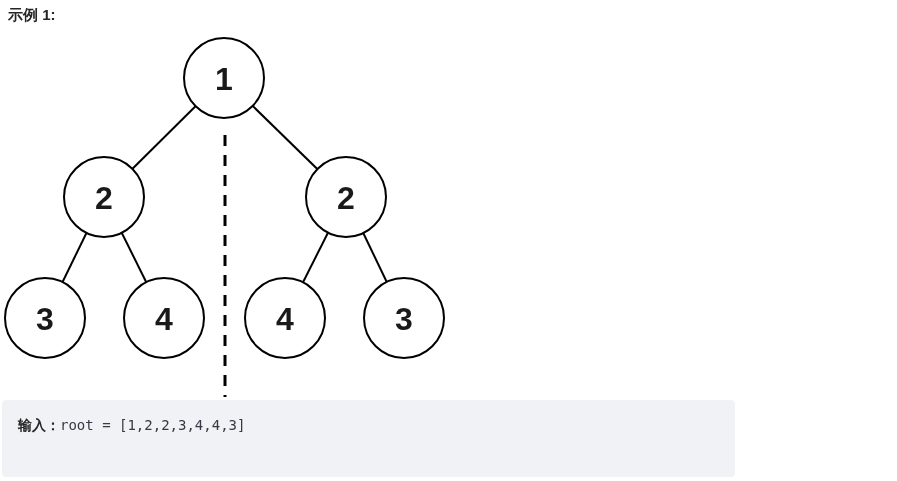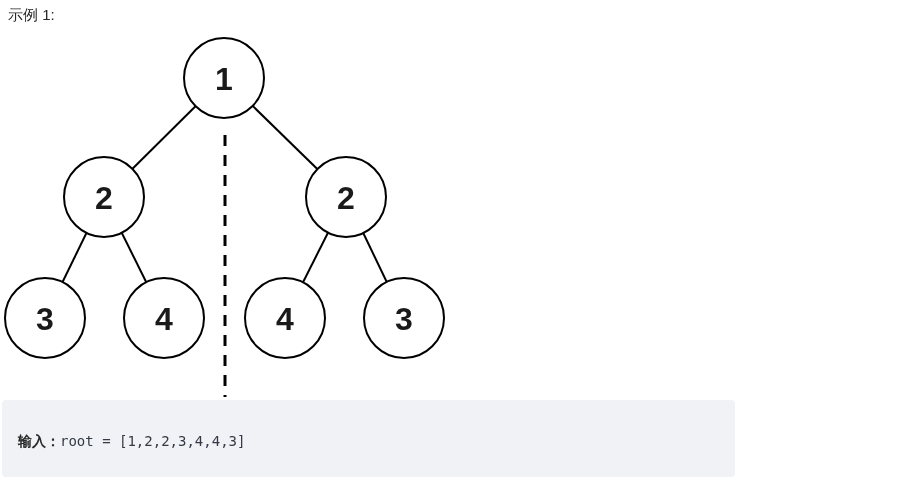--- a/index.html
+++ b/index.html
@@ -9,21 +9,21 @@
     font-family: "Liberation Sans", "DejaVu Sans", sans-serif;
     overflow: hidden;
     position: relative;
   }
   .page { position: relative; width: 897px; height: 481px; }
 
   .example-title {
     position: absolute;
     left: 8px; top: 5px;
     font-size: 15px;
-    font-weight: 400;
+    font-weight: 700;
     color: #262626;
     line-height: 20px;
   }
 
   .tree-svg {
     position: absolute;
     left: 0; top: 0;
     width: 460px; height: 400px;
   }
   .tree-edge { stroke: #000000; stroke-width: 2; }
@@ -36,21 +36,21 @@
     fill: #1a1a1a;
     text-anchor: middle;
   }
 
   .example-block {
     position: absolute;
     left: 2px; top: 400px;
     width: 733px; height: 77px;
     background: #f0f2f5;
     border-radius: 4px;
-    padding: 28px 16px;
+    padding: 12px 16px;
   }
   .io-line {
     font-size: 14px;
     line-height: 26px;
     white-space: pre;
   }
   .io-label {
     font-weight: 700;
     color: #262626;
     font-family: "Liberation Sans", "DejaVu Sans", sans-serif;

